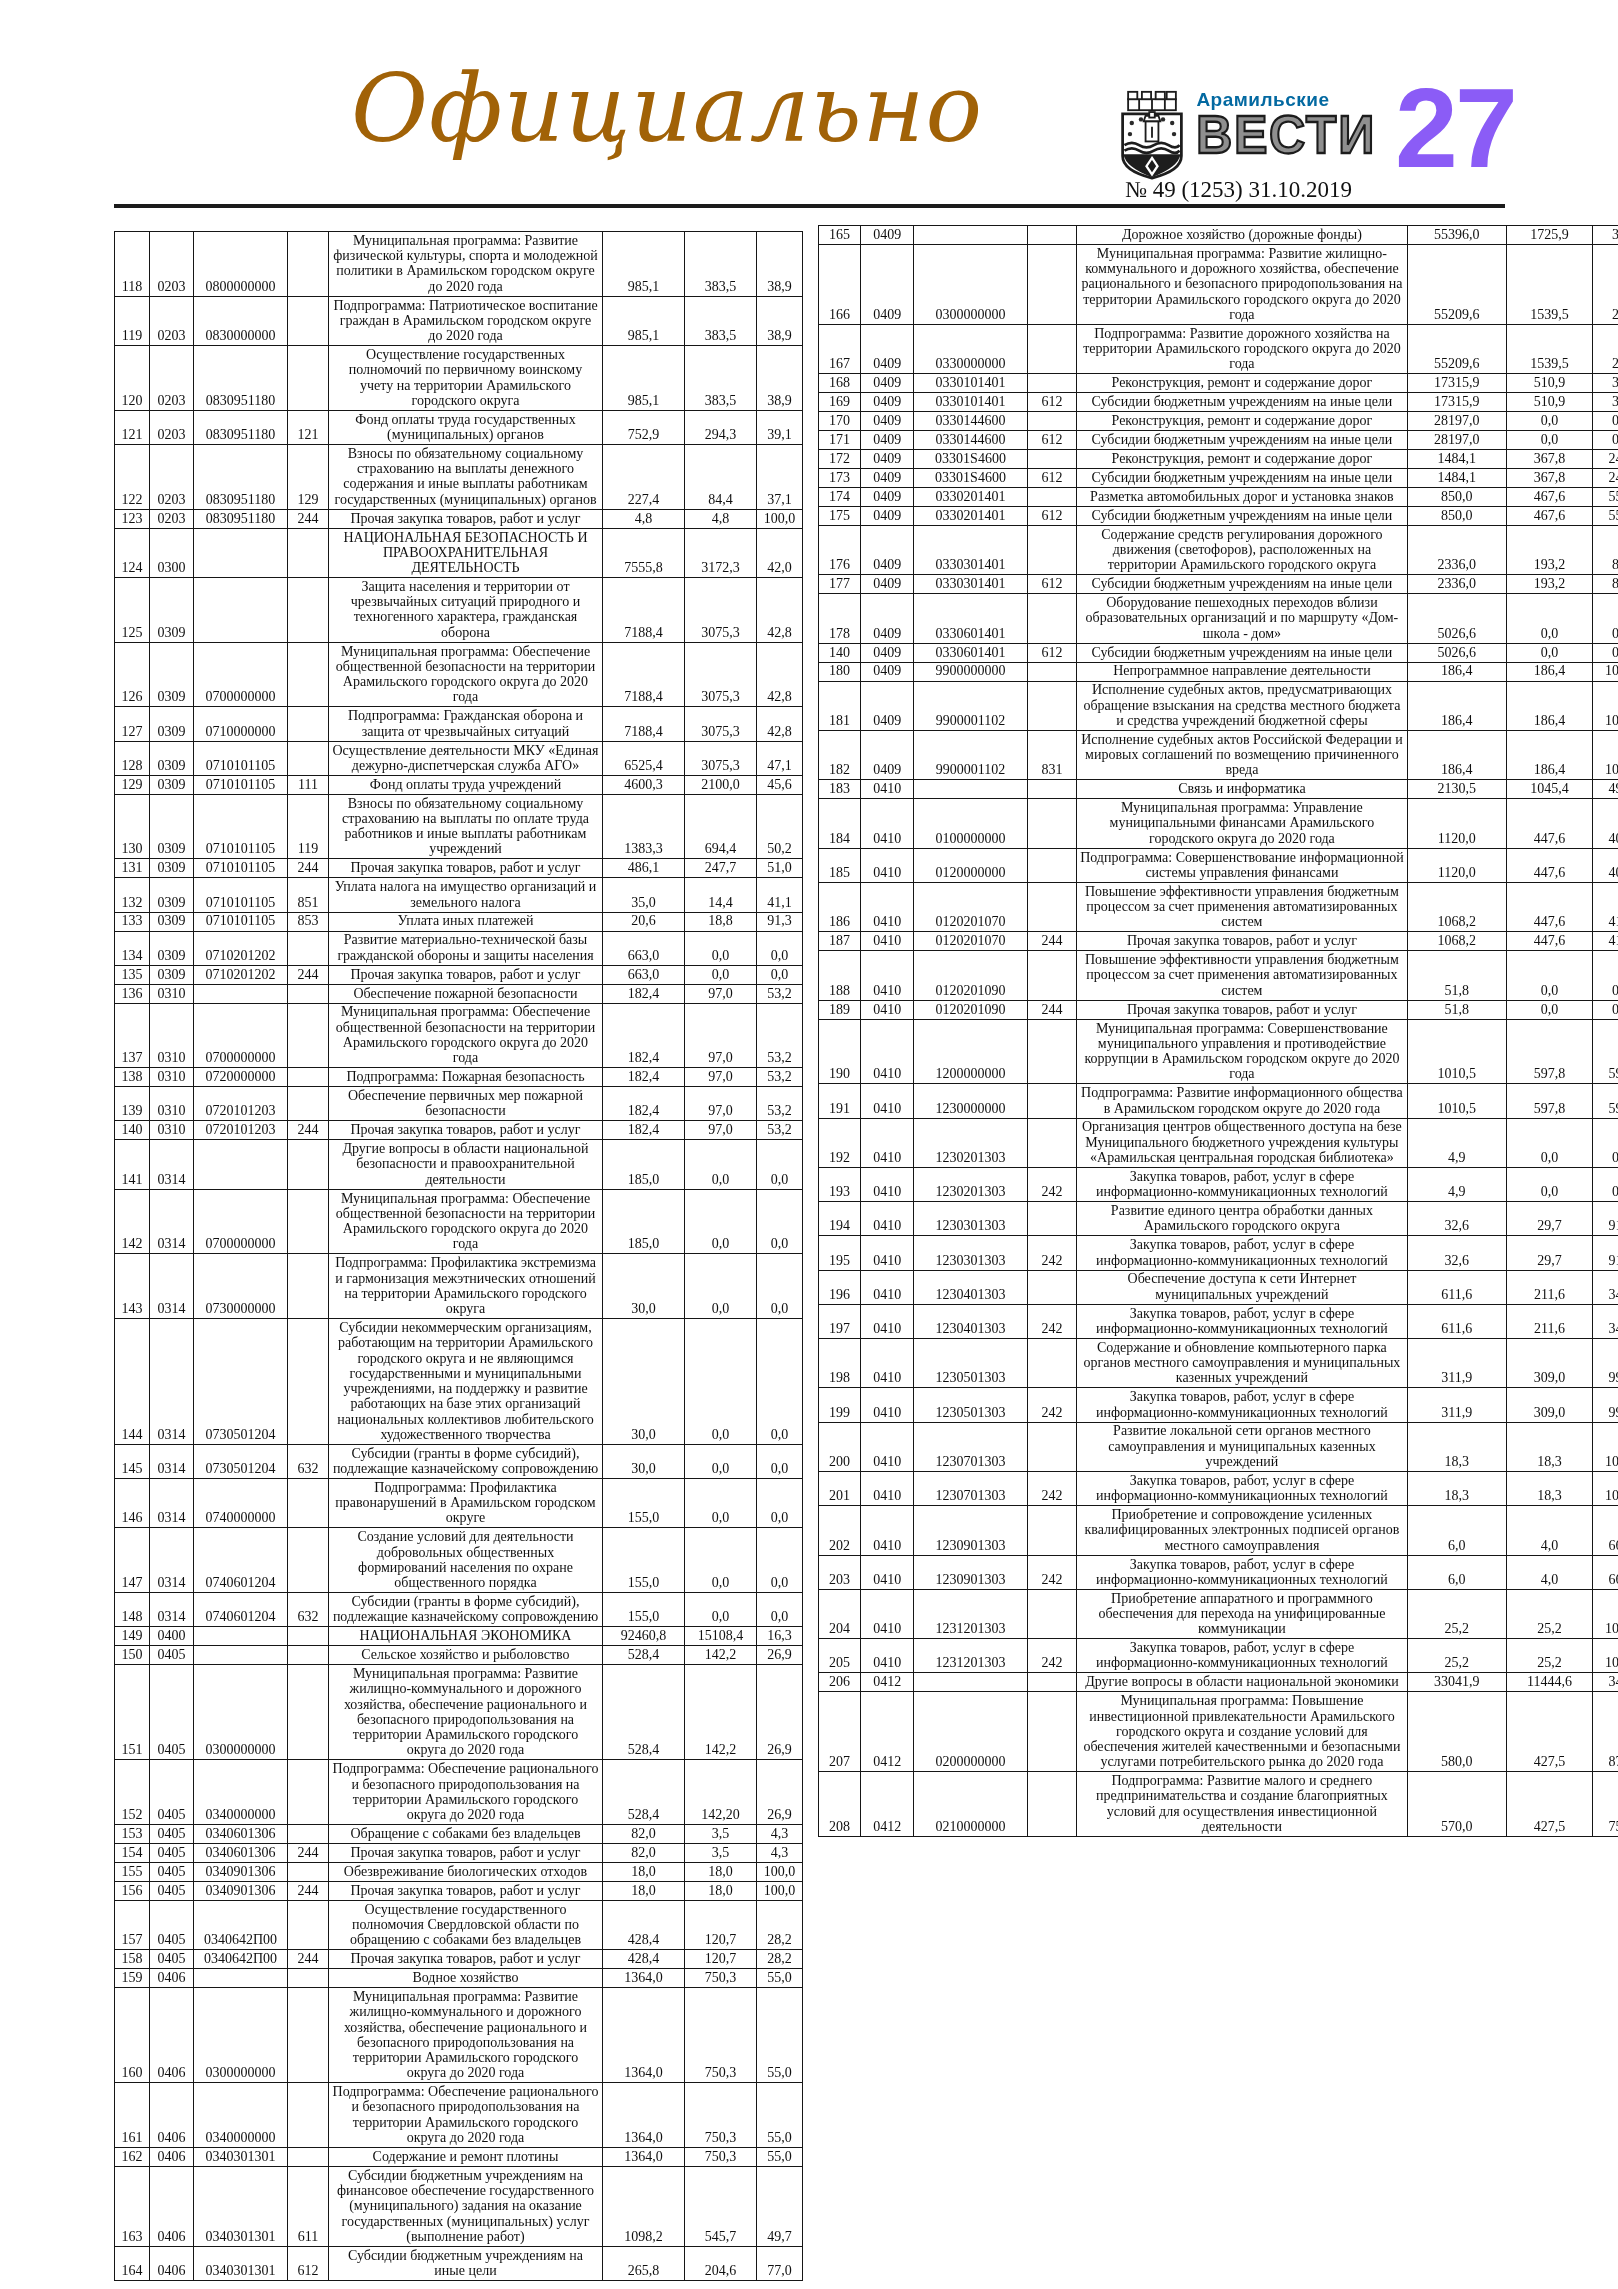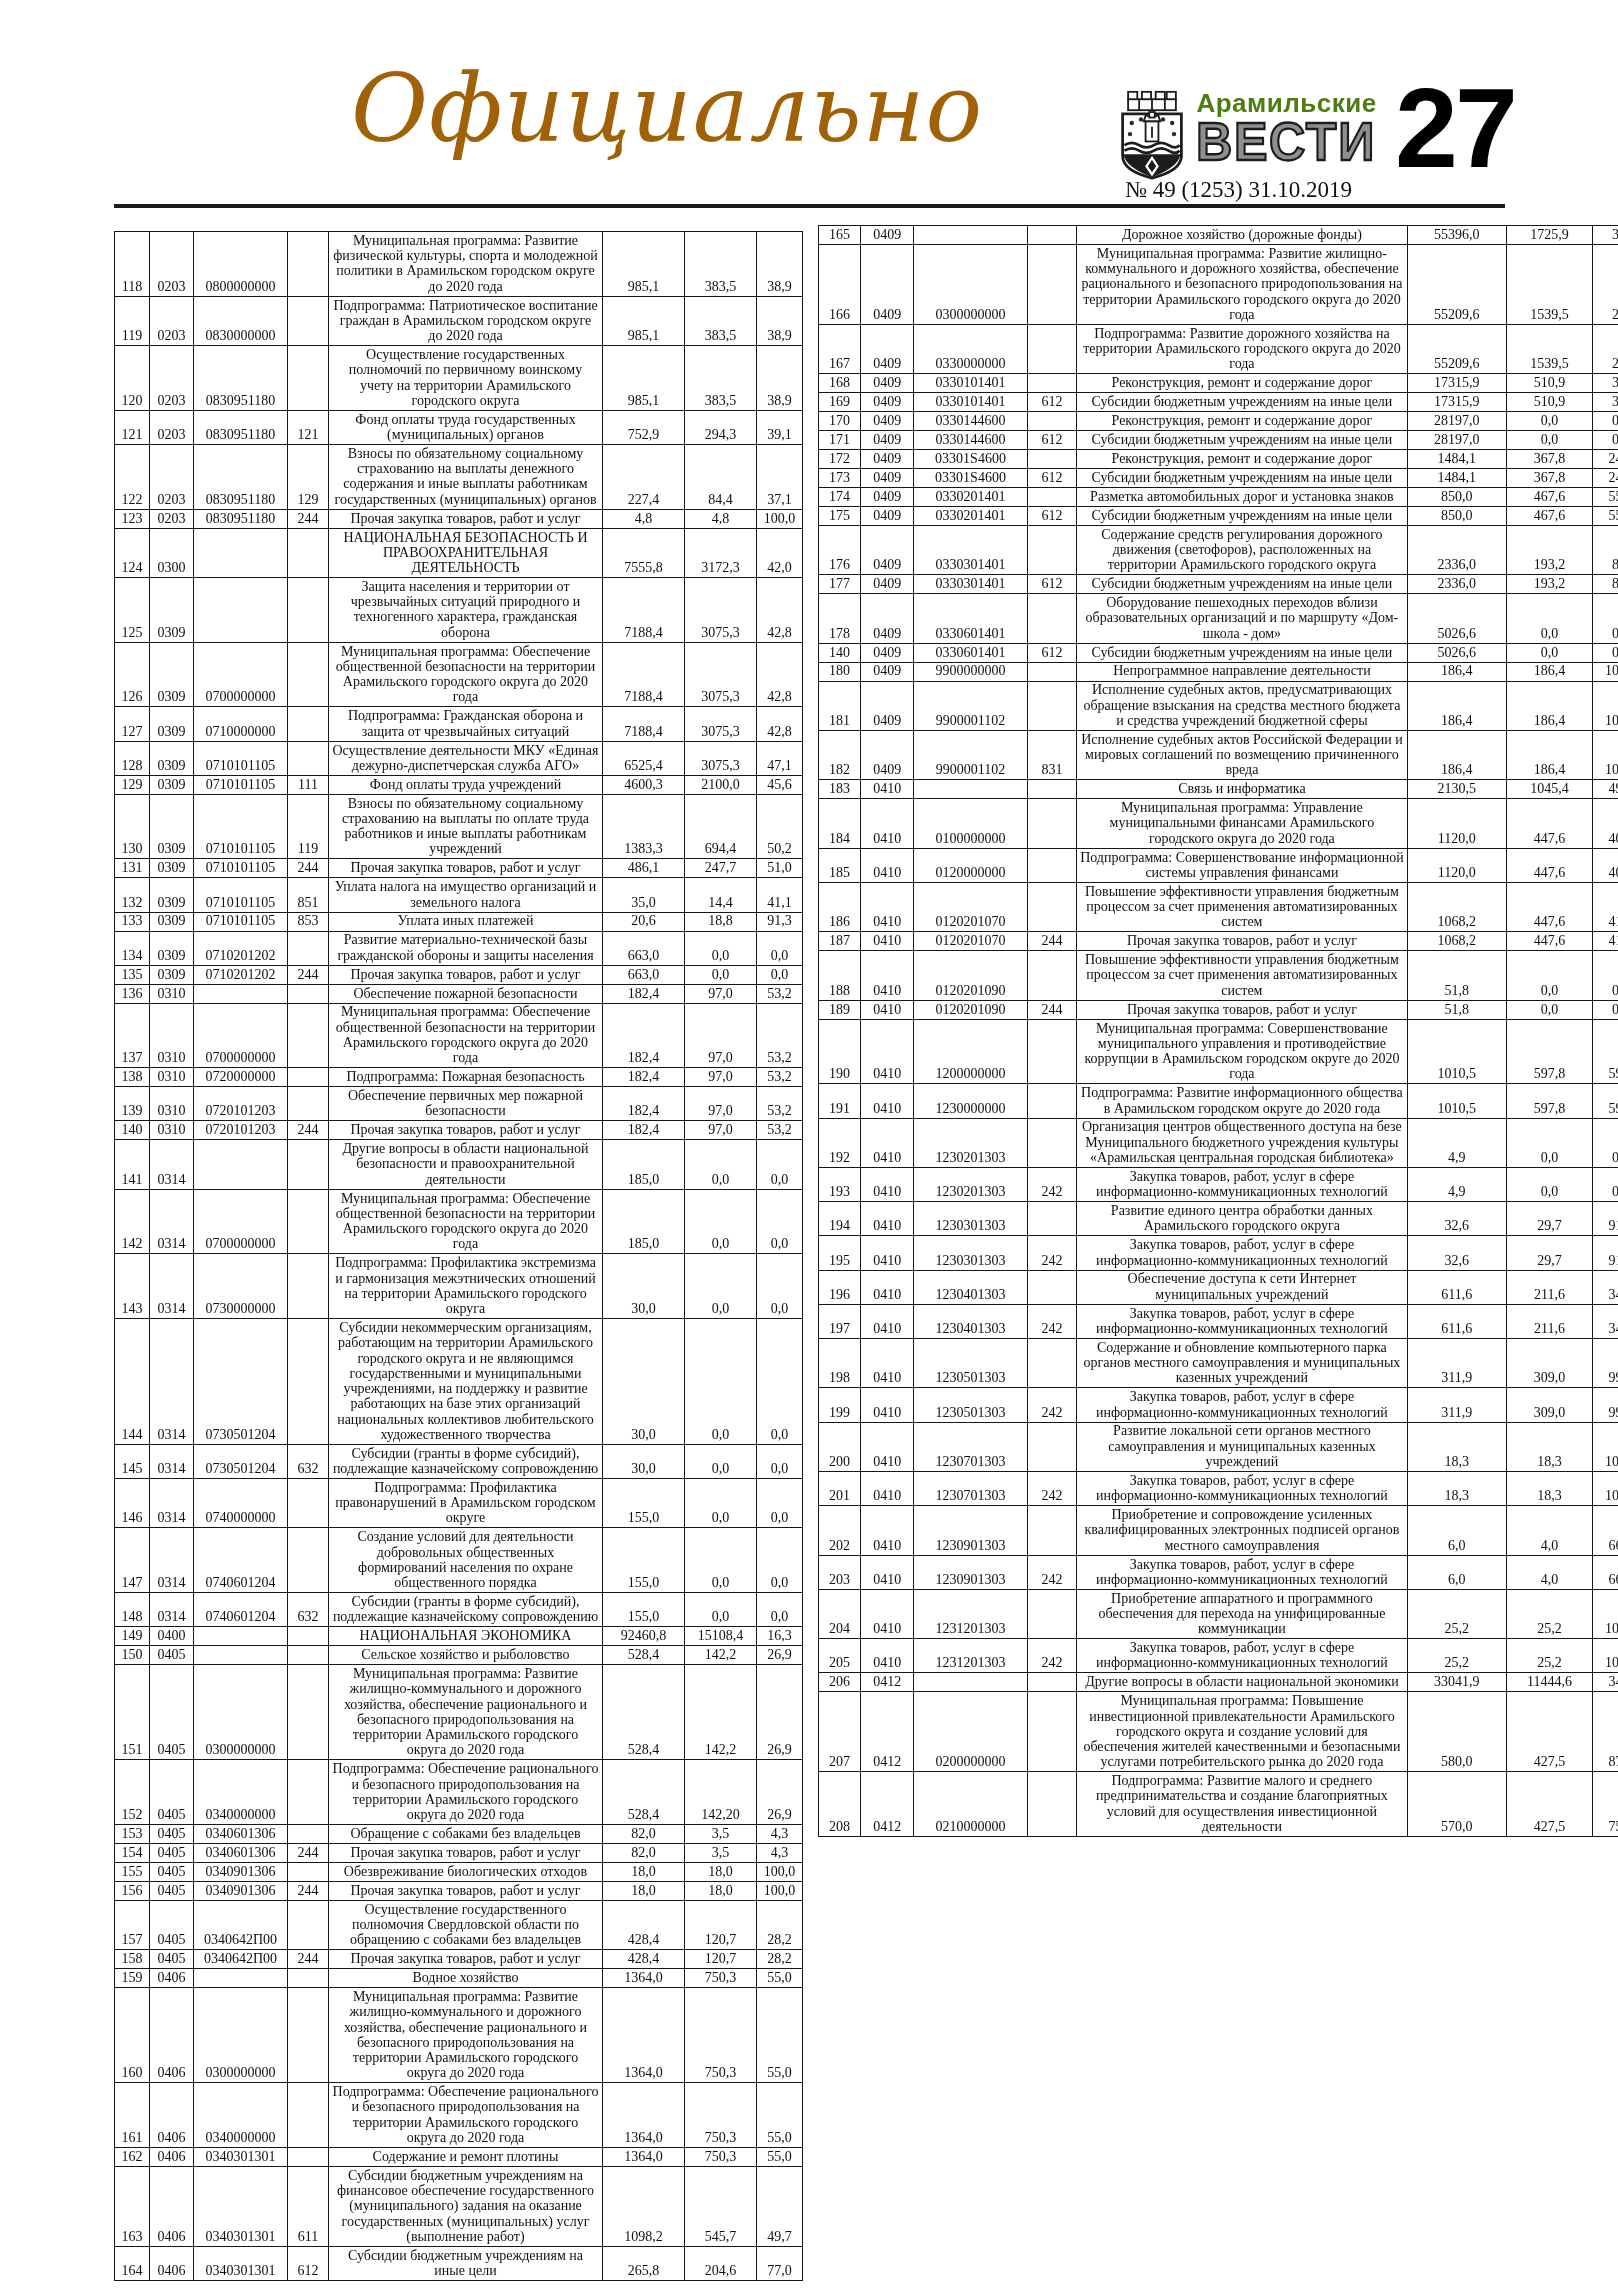--- a/index.html
+++ b/index.html
@@ -6,28 +6,28 @@
   .page{position:relative;width:1619px;height:2290px;background:#ffffff;margin:0 auto;
         font-family:"Liberation Serif", serif;color:#101010;overflow:hidden;}
 
   
   .section-title{position:absolute;left:351px;top:54px;font-family:"DejaVu Serif",serif;
         font-style:italic;font-size:94px;font-weight:500;color:#a16207;letter-spacing:0.9px;white-space:nowrap;}
   .head-rule{position:absolute;left:114px;top:204px;width:1391px;height:3.7px;background:#1b1b1b;}
   .logo{position:absolute;left:1115px;top:90px;display:flex;align-items:flex-start;}
   .crest{width:74px;height:90px;margin-right:7.4px;}
   .logo-text{display:flex;flex-direction:column;align-items:flex-start;}
-  .paper-name1{font-family:"Liberation Sans",sans-serif;font-weight:bold;font-size:26px;
-        color:#4d7c0f;letter-spacing:0.5px;line-height:1.05;}
+  .paper-name1{font-family:"Liberation Sans",sans-serif;font-weight:bold;font-size:19px;
+        color:#0369a1;letter-spacing:0.5px;line-height:1.05;}
   .paper-name2{font-family:"Liberation Sans",sans-serif;font-weight:900;font-size:54px;
         color:#8f8f8f;-webkit-text-stroke:2.3px #1c1c1c;letter-spacing:1.8px;line-height:0.92;
         transform:scaleX(.93);transform-origin:left top;}
   .issue-line{position:absolute;left:1119px;top:177px;font-size:23px;color:#111;white-space:nowrap;margin-left:6px;}
   .page-number{position:absolute;left:1395px;top:72px;font-family:"Liberation Sans",sans-serif;
-        font-weight:800;font-size:113px;color:#000000;letter-spacing:-2.8px;line-height:1;}
+        font-weight:800;font-size:113px;color:#8b5cf6;letter-spacing:-2.8px;line-height:1;}
 
   
   .tablewrap{position:absolute;}
   .tablewrap.left{left:114px;top:231px;width:677px;}
   .tablewrap.right{left:818px;top:225px;width:831px;}
   table.budget{border-collapse:collapse;table-layout:fixed;width:100%;
         font-size:14px;line-height:1.09;color:#101010;}
   table.budget td{border:1.4px solid #161616;padding:0.9px 2.8px 1.8px;text-align:center;
         vertical-align:bottom;word-wrap:break-word;}
 </style>

